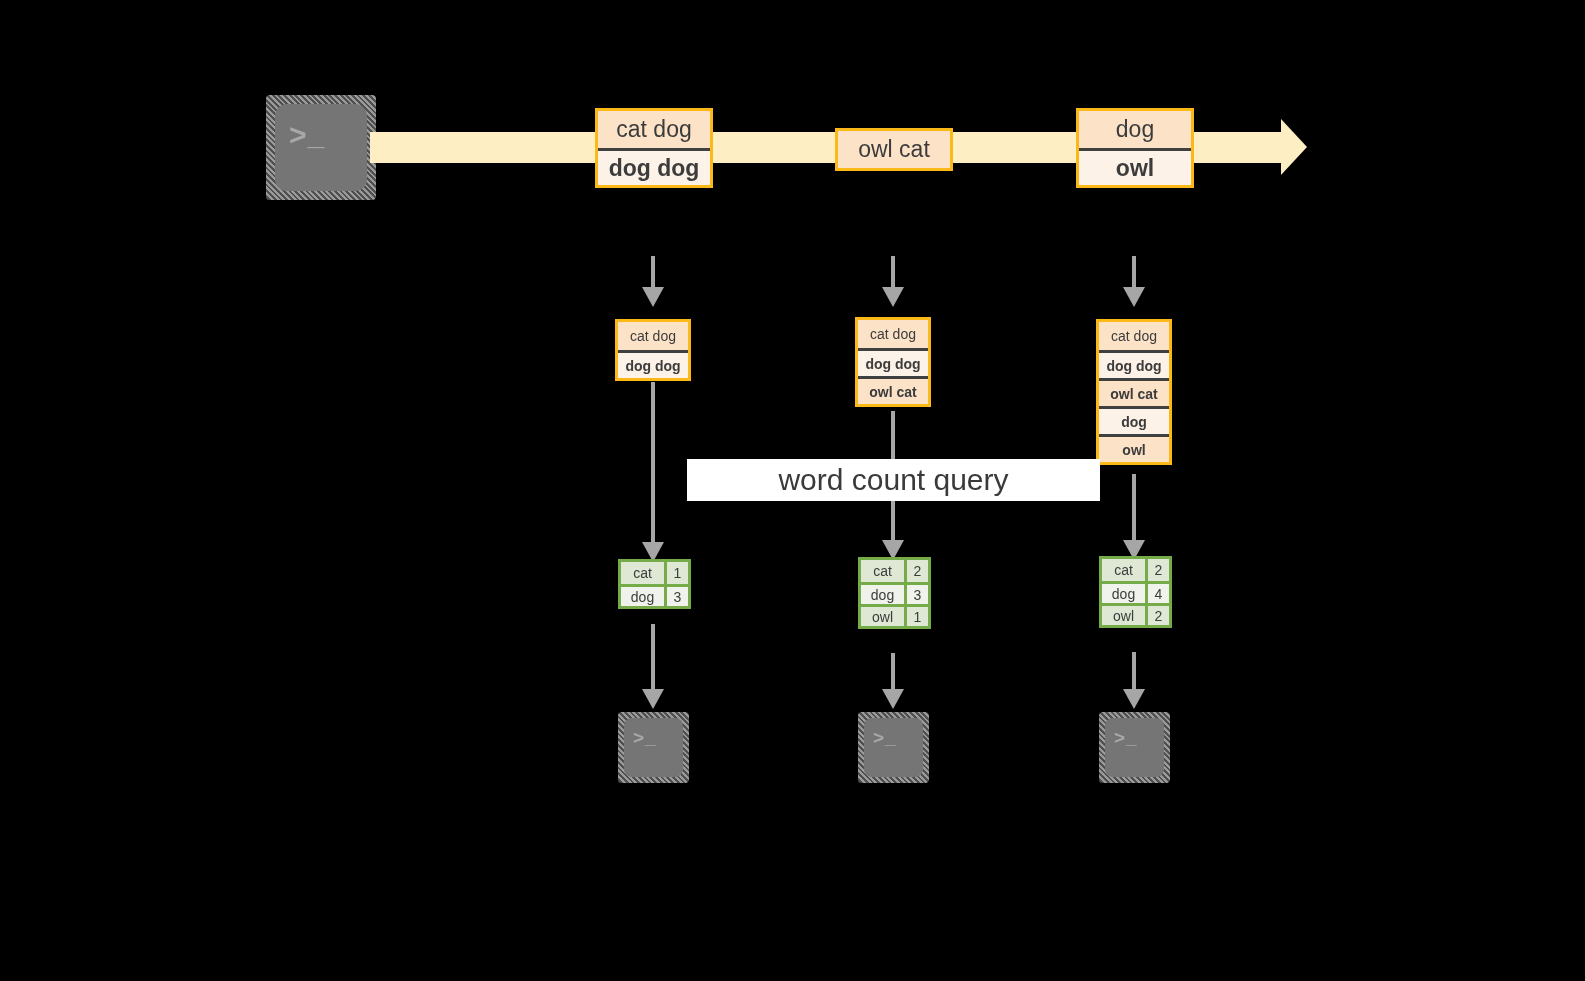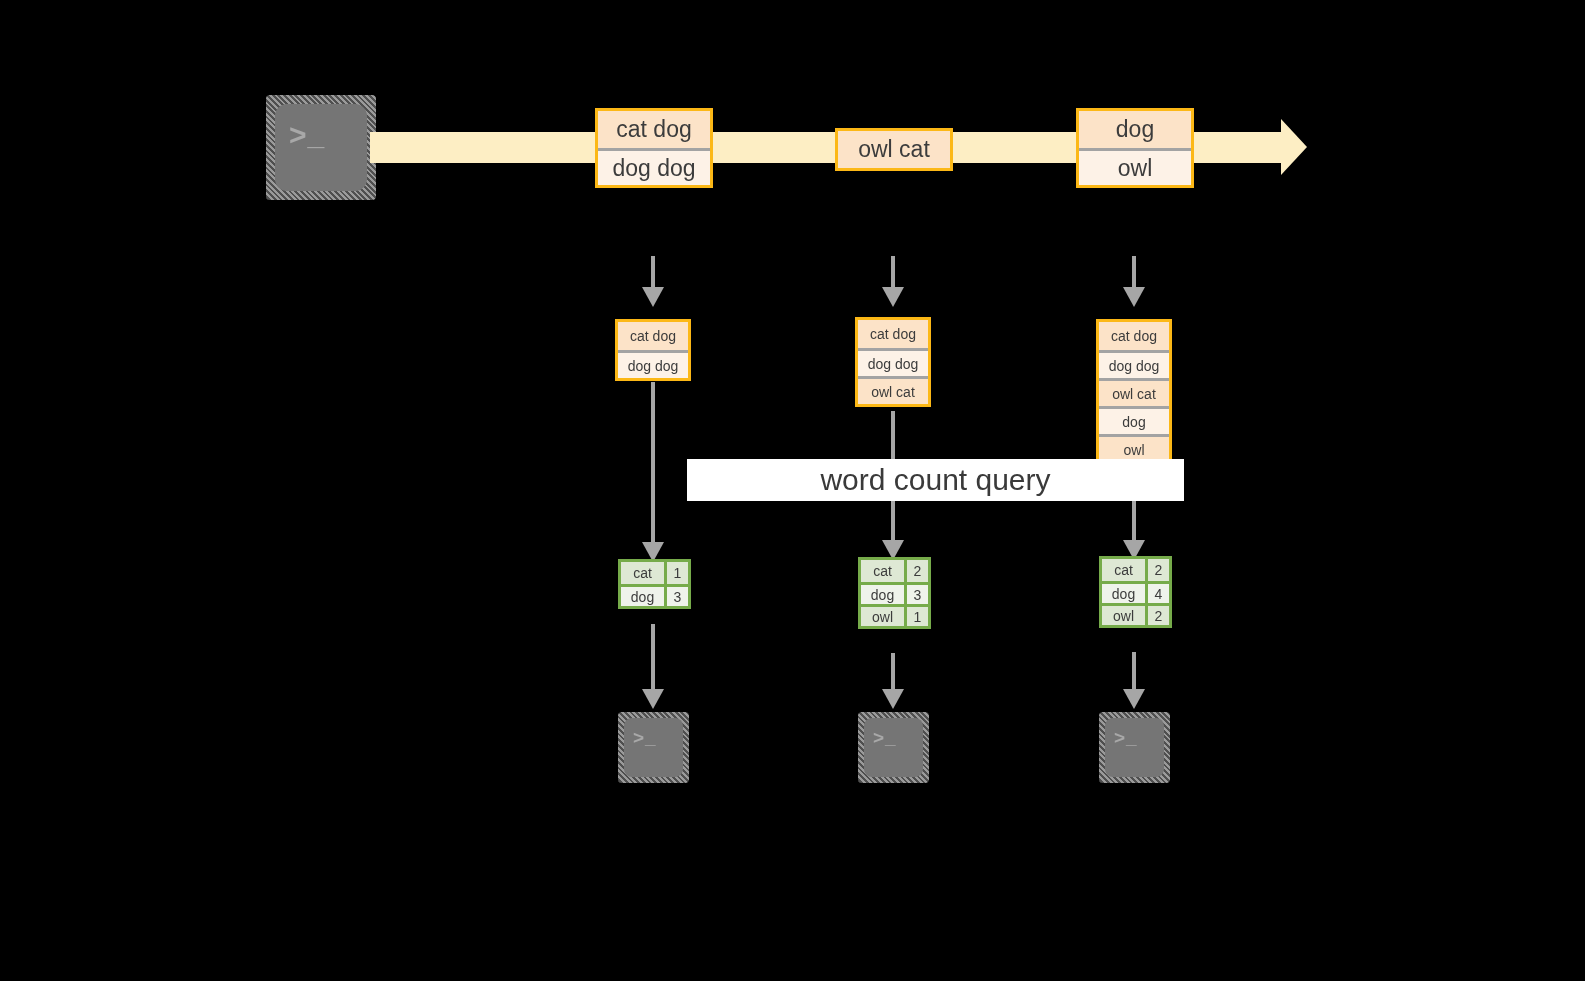--- a/index.html
+++ b/index.html
@@ -76,21 +76,21 @@
   .obox .row {
     box-sizing: border-box;
     display: flex;
     align-items: center;
     justify-content: center;
     color: #3c3c3c;
     white-space: nowrap;
   }
   .obox .row.dark  { background: #fce3c8; }
   .obox .row.light { background: #fdf2e7; }
-  .obox .row + .row { border-top: 3px solid #a3a3a3; }
+  .obox .row + .row { border-top: 3px solid #404040; font-weight: bold; }
 
   
   .obox-big { width: 118px; }
   .obox-big .row { height: 37px; font-size: 23px; }
   
   .obox-one { width: 118px; }
   .obox-one .row { height: 37px; font-size: 23px; }
   
   .obox-sm { width: 76px; }
   .obox-sm .row { height: 28px; font-size: 14px; }
@@ -275,17 +275,17 @@
 
   <div class="gline" style="left:1132px; top:652px; height:40px;"></div>
   <div class="ghead" style="left:1123px; top:689px;"></div>
 
   <div class="term term-small" style="left:1099px; top:712px;">
     <div class="inner">
       <span class="glyph">&gt;_</span>
     </div>
   </div>
 
-  <div class="qband" style="left:687px; top:459px; width:497px; height:42px;">
+  <div class="qband" style="left:687px; top:459px; width:413px; height:42px;">
     <span class="qlabel">word count query</span>
   </div>
 
 </div>
 
 </body></html>

